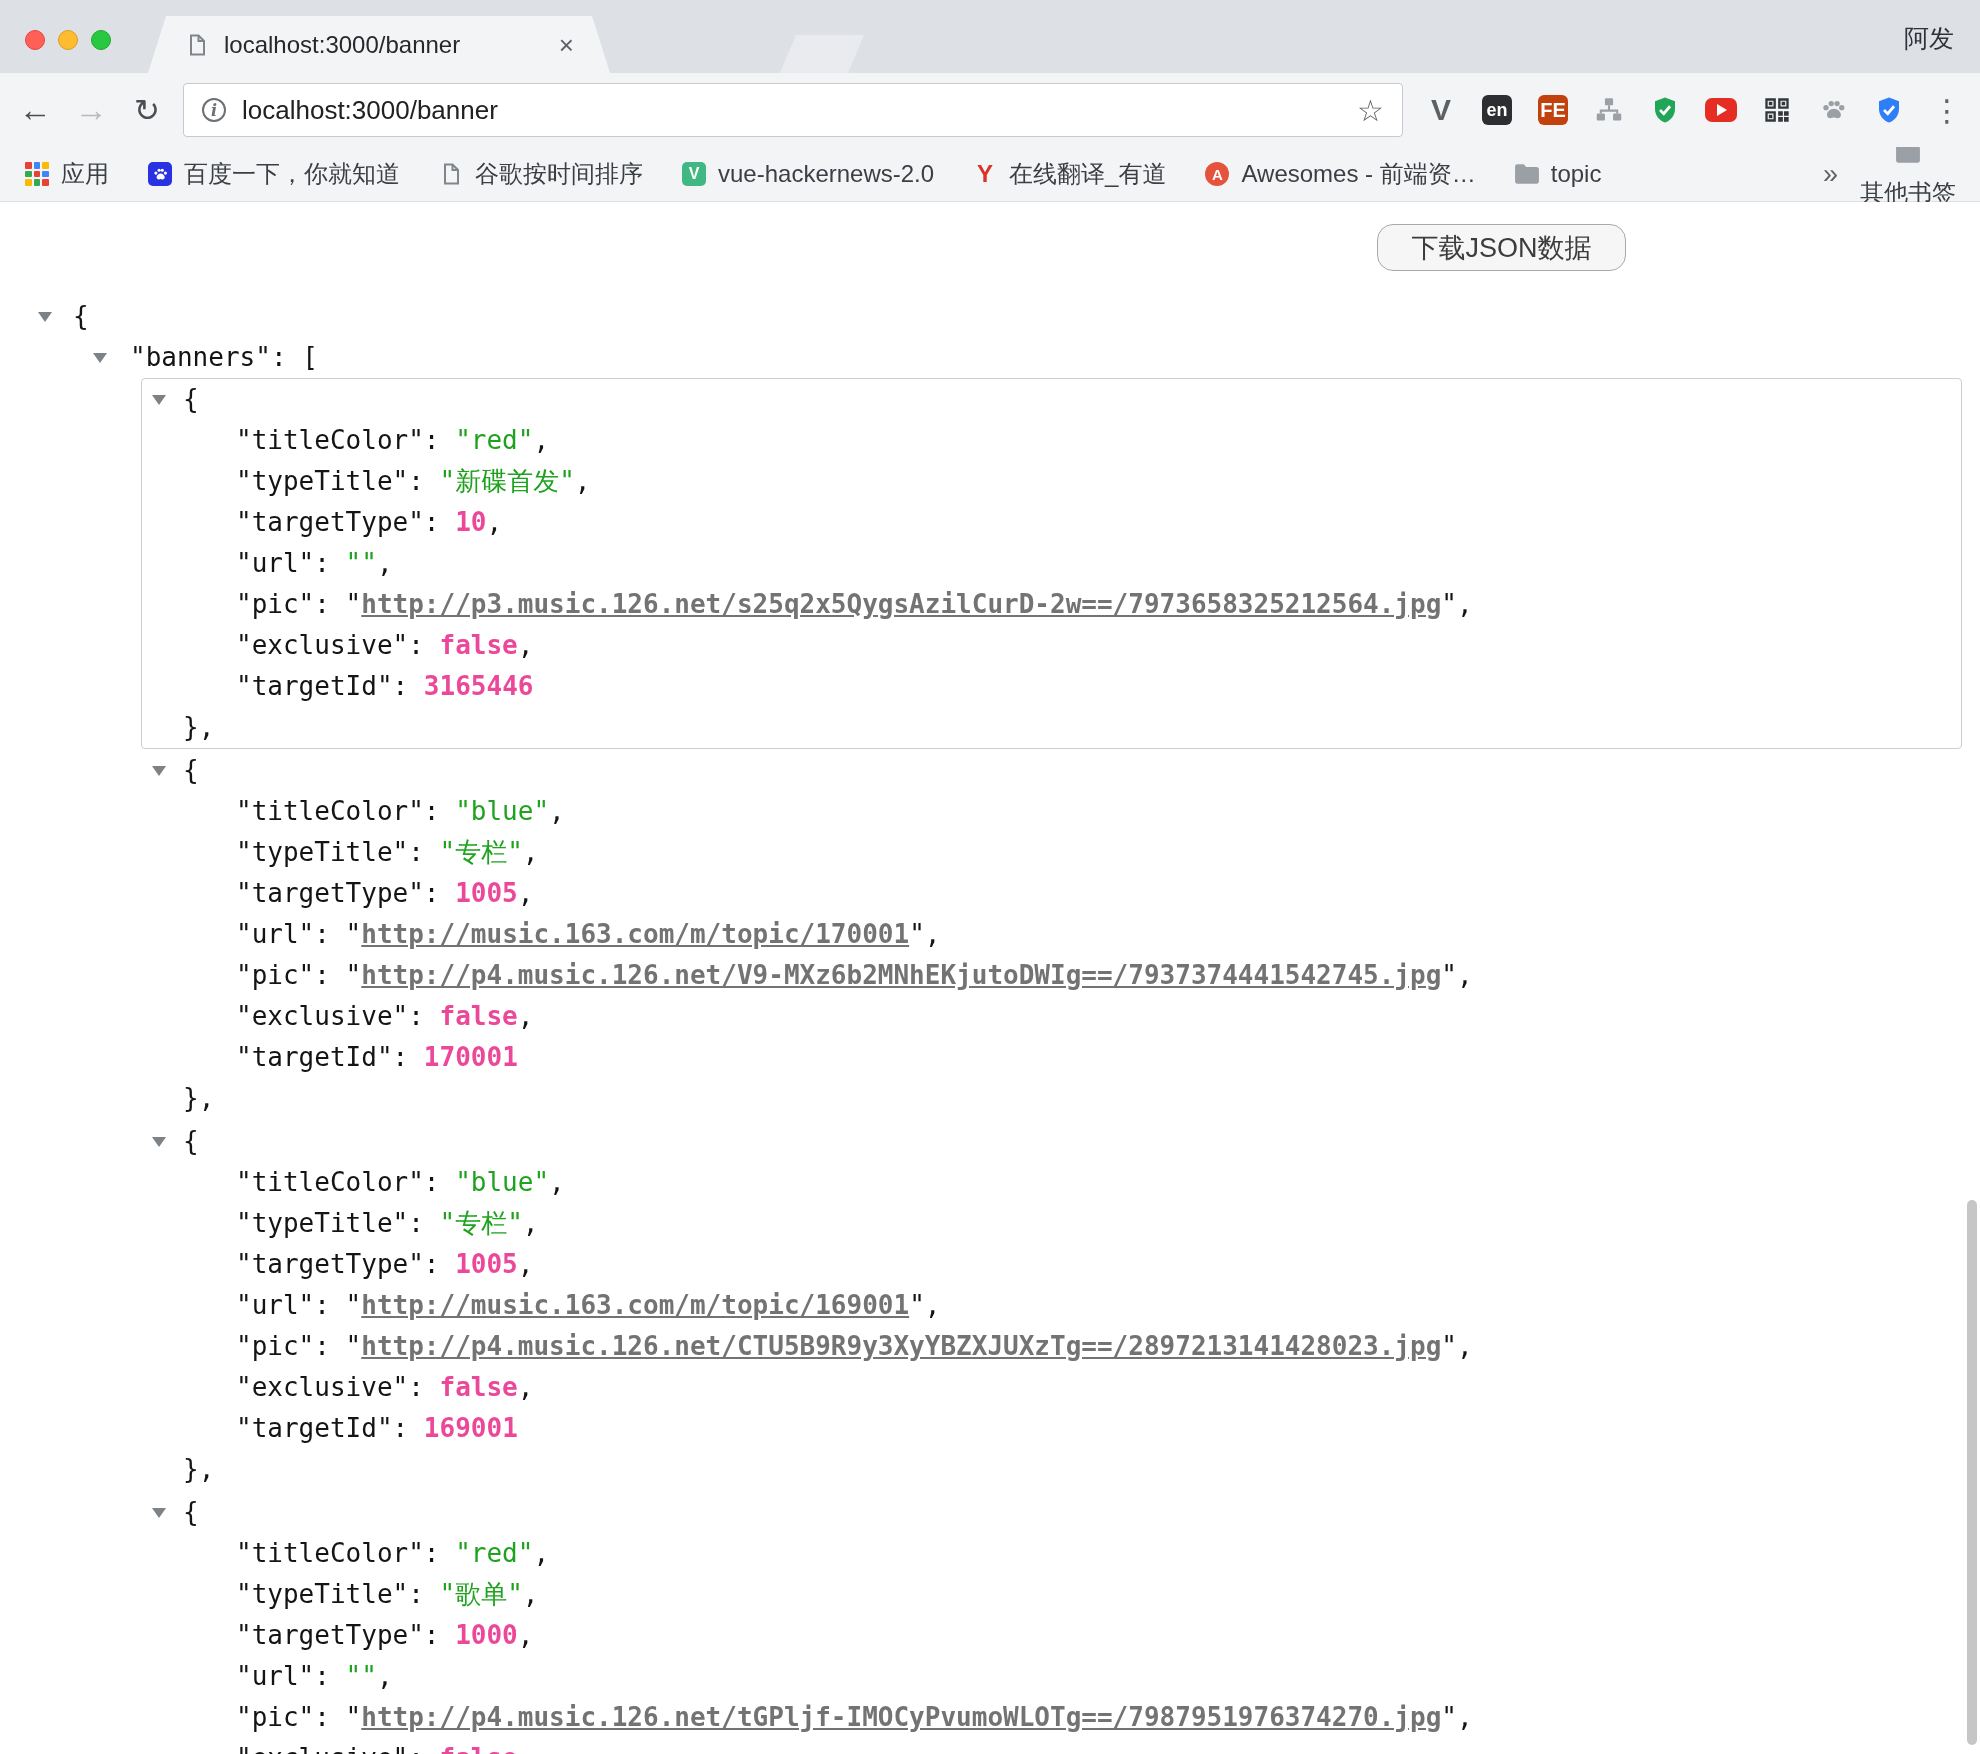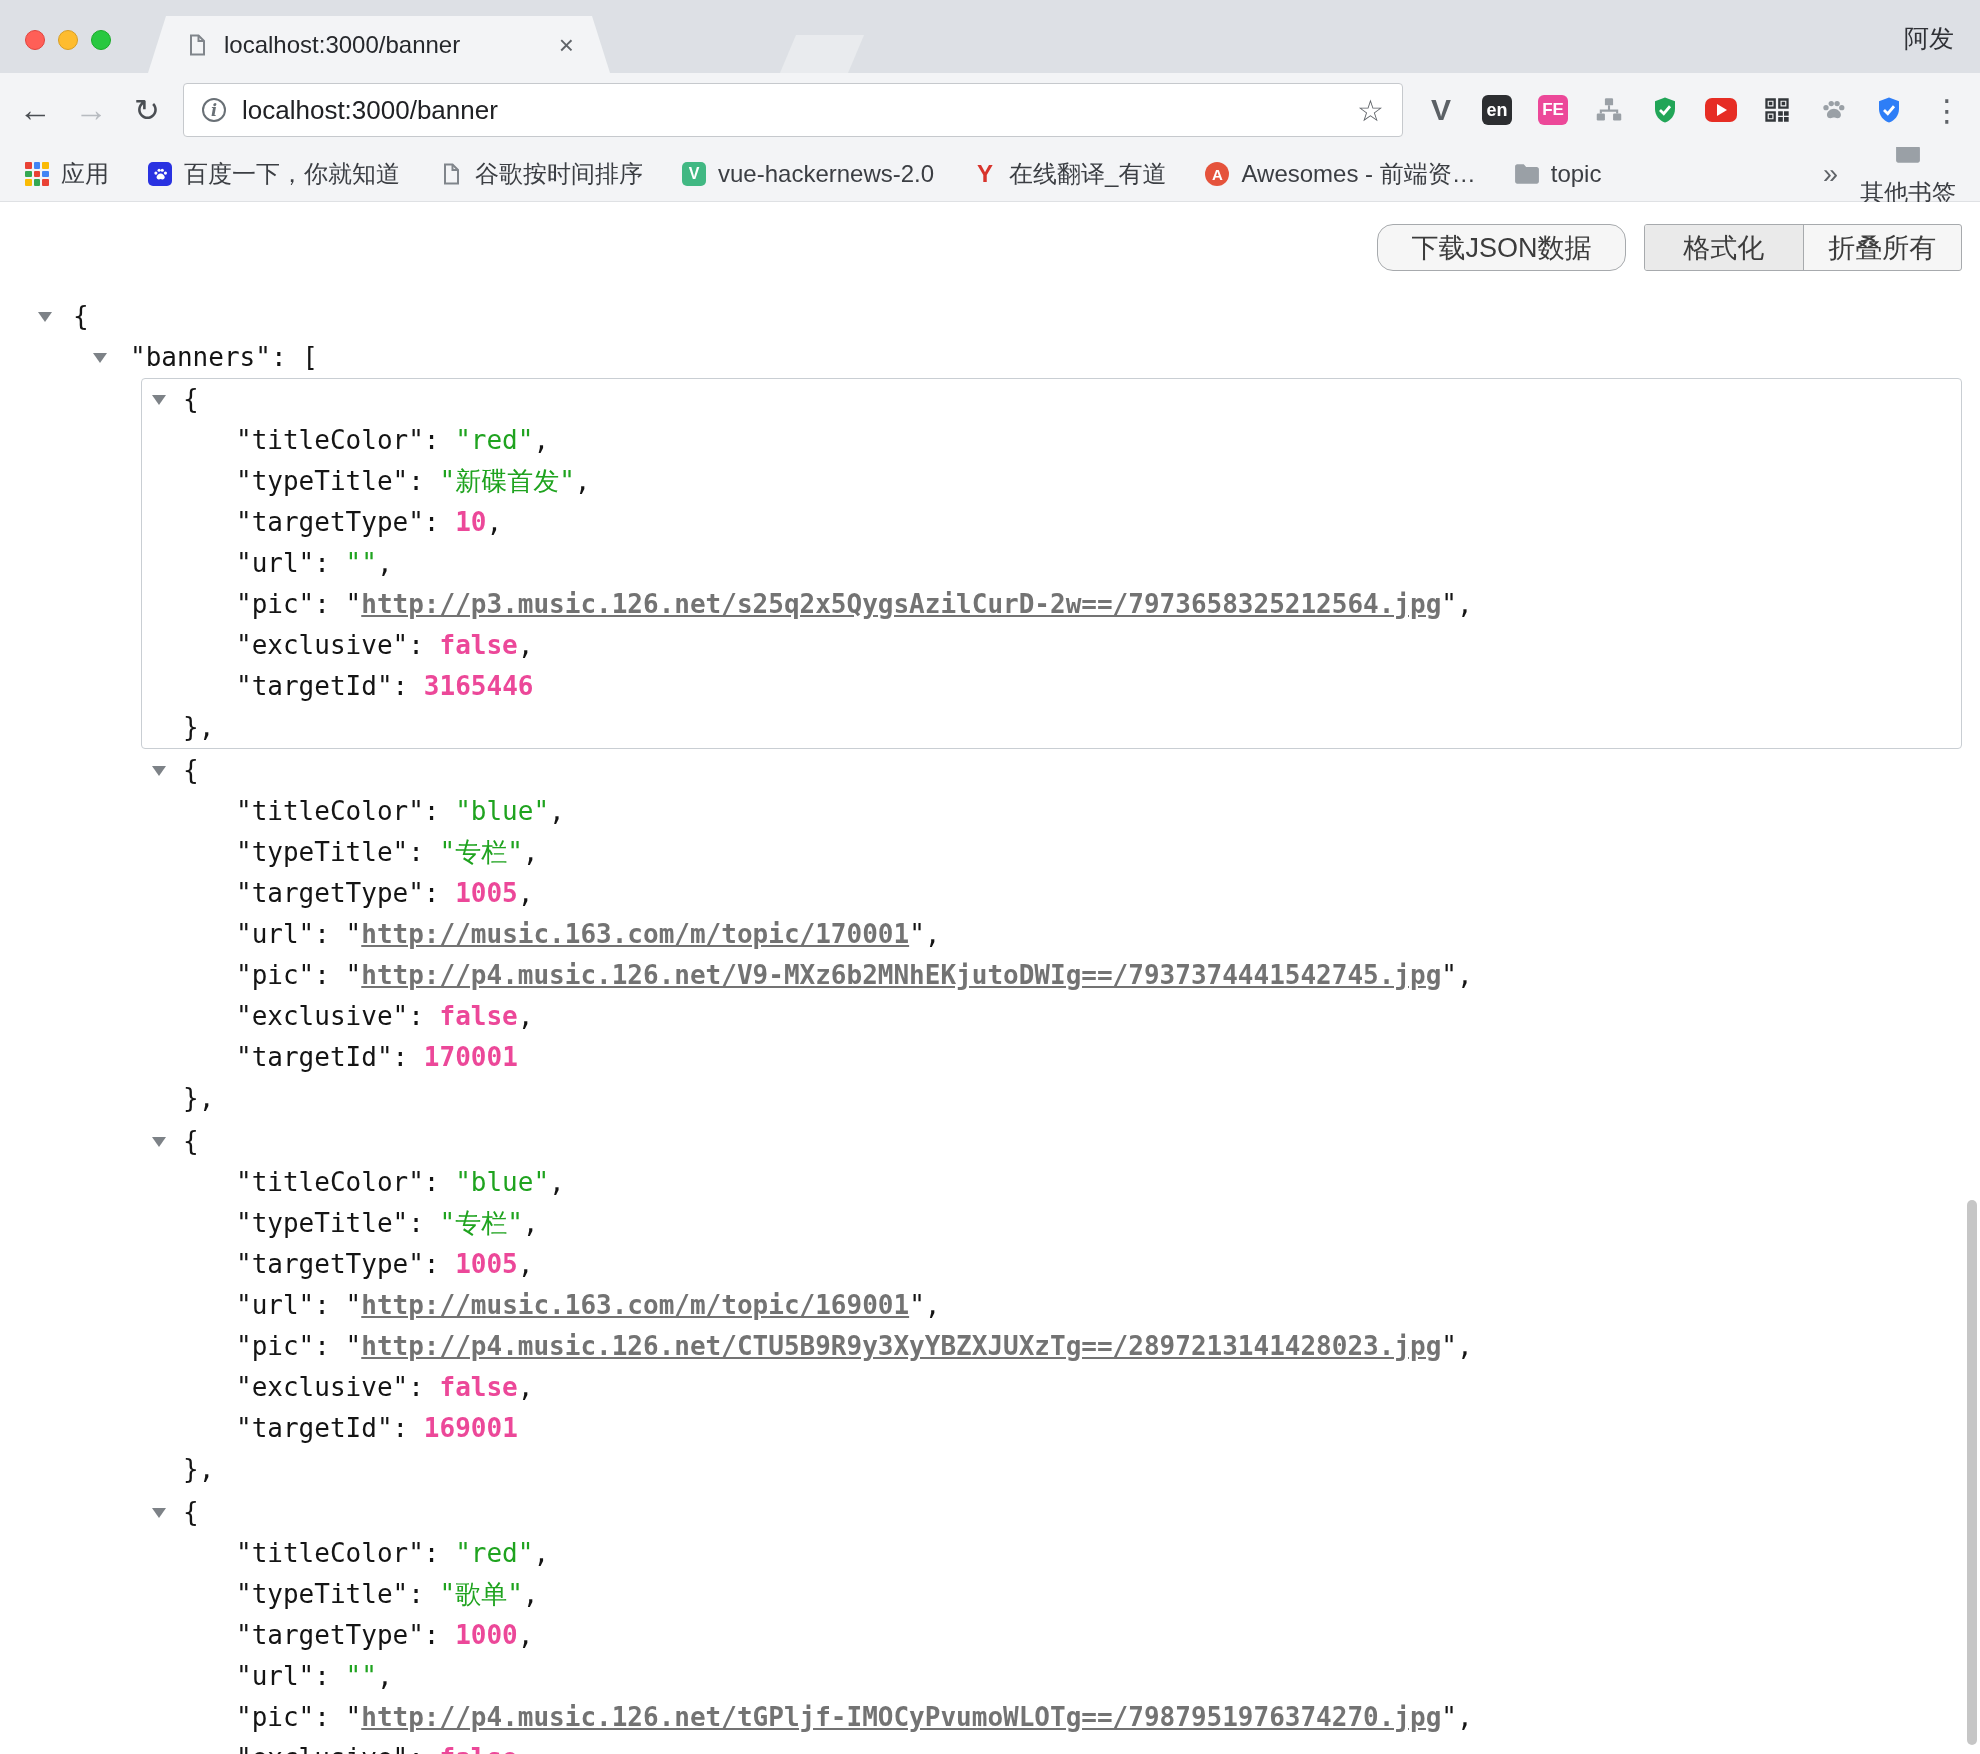--- a/index.html
+++ b/index.html
@@ -134,21 +134,21 @@
     <span class="star">☆</span>
   </div>
   <div class="extensions">
       <span class="ext-item">
         <span class="ext-glyph" style="color:#5b6065;font-size:30px">V</span>
       </span>
       <span class="ext-item">
         <span class="ext-sq" style="background:#2c2e31;font-size:18px">en</span>
       </span>
       <span class="ext-item">
-        <span class="ext-sq" style="background:#ec4899;font-size:17px">FE</span>
+        <span class="ext-sq" style="background:#c2410c;font-size:20px">FE</span>
       </span>
       <span class="ext-item">
         <svg width="28" height="28" viewBox="0 0 24 24">
           <rect x="8.5" y="2" width="7" height="6" rx="1" fill="#9aa0a6"></rect>
           <rect x="1.5" y="15" width="7" height="6" rx="1" fill="#9aa0a6"></rect>
           <rect x="15.5" y="15" width="7" height="6" rx="1" fill="#9aa0a6"></rect>
           <path d="M12 8v4.5M5 15v-2.5h14V15" stroke="#9aa0a6" stroke-width="1.8" fill="none"></path>
         </svg>
       </span>
       <span class="ext-item">
@@ -260,24 +260,20 @@
         <svg width="26" height="22" viewBox="0 0 24 20">
           <path d="M1 3c0-1.1.9-2 2-2h6l2.2 2.5H21c1.1 0 2 .9 2 2V17c0 1.1-.9 2-2 2H3c-1.1 0-2-.9-2-2z" fill="#9aa0a6"></path>
         </svg>
       </span>
     <span class="bm-label">其他书签</span>
   </div>
 </div>
 
 <div class="content">
   <div class="btn download">下载JSON数据</div>
-  <div class="btn-group">
-    <div class="seg active">格式化</div>
-    <div class="seg">折叠所有</div>
-  </div>
   <div class="json-tree">
       <div class="jline lv0"><span class="tri"></span><span class="p">{</span></div>
       <div class="jline lv1"><span class="tri"></span><span class="k">"banners"</span><span class="p">: [</span></div>
       <div class="obj-box hovered">
         <div class="jline obj-open"><span class="tri"></span><span class="p">{</span></div>
         <div class="jline prop"><span class="k">"titleColor"</span><span class="p">: </span><span class="s">"red"</span><span class="p">,</span></div>
         <div class="jline prop"><span class="k">"typeTitle"</span><span class="p">: </span><span class="s">"新碟首发"</span><span class="p">,</span></div>
         <div class="jline prop"><span class="k">"targetType"</span><span class="p">: </span><span class="n">10</span><span class="p">,</span></div>
         <div class="jline prop"><span class="k">"url"</span><span class="p">: </span><span class="s">""</span><span class="p">,</span></div>
         <div class="jline prop"><span class="k">"pic"</span><span class="p">: </span><span class="p">"</span><a class="lnk">http://p3.music.126.net/s25q2x5QygsAzilCurD-2w==/7973658325212564.jpg</a><span class="p">"</span><span class="p">,</span></div>

